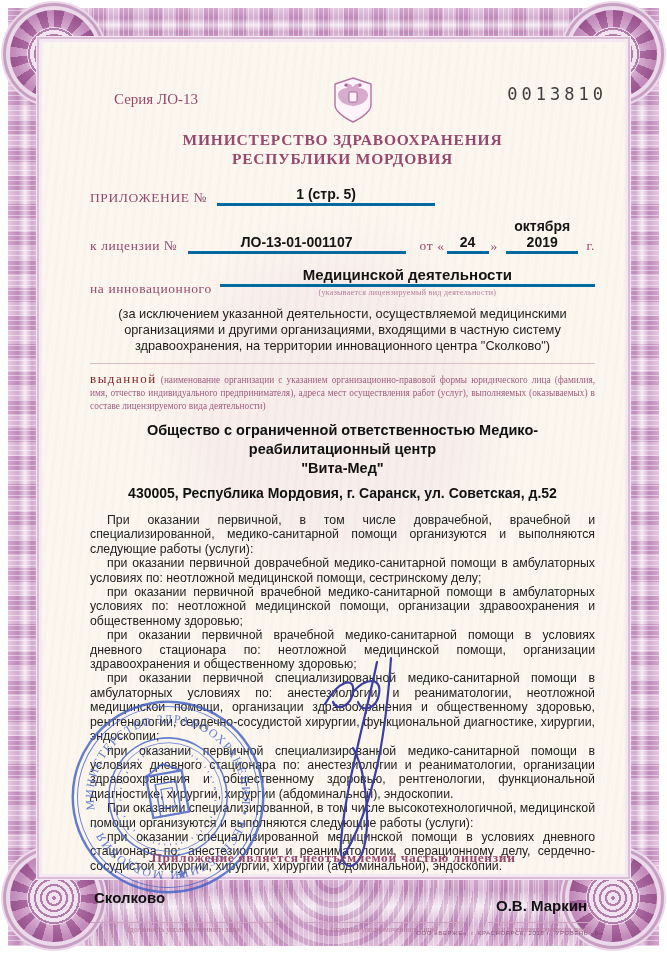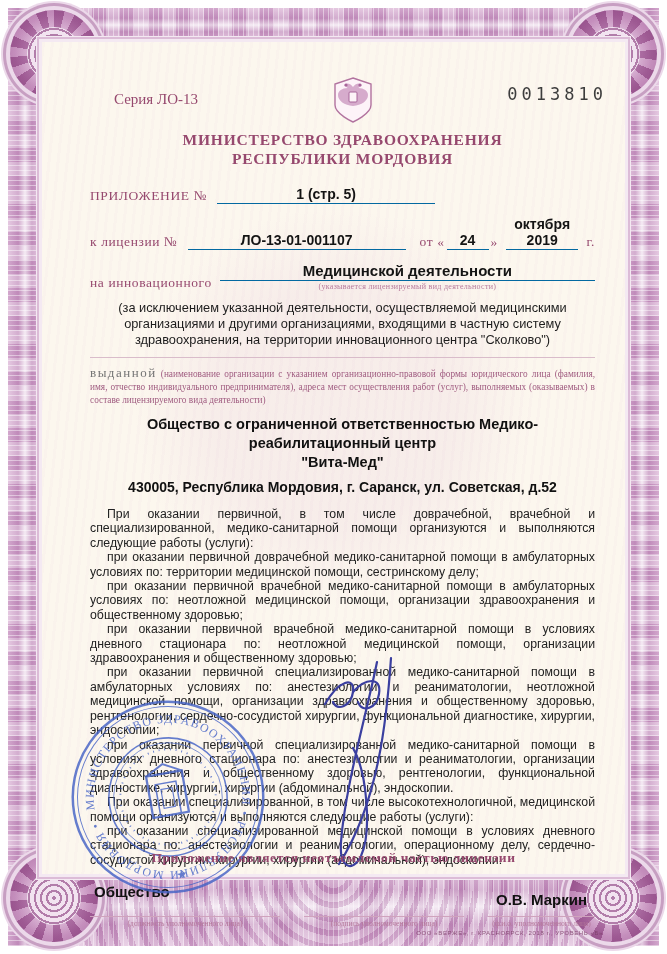--- a/index.html
+++ b/index.html
@@ -53,37 +53,37 @@
   .doc-number{margin-top:8px;margin-right:-12px;font-family:"DejaVu Sans Mono",monospace;
     font-size:17px;letter-spacing:4px;color:#3d3d3d;}
   .title{margin-top:4px;text-align:center;font-family:"Liberation Serif",serif;font-weight:bold;
     font-size:15.5px;line-height:19px;letter-spacing:.8px;color:#96486e;}
   
   .form-row{display:flex;align-items:flex-end;font-family:"Liberation Serif",serif;
     font-size:13.5px;color:#96486e;letter-spacing:.6px;}
   .row-appendix{margin-top:18px;}
   .row-license{margin-top:12px;}
   .row-activity{margin-top:12px;}
-  .fill{border-bottom:1px solid #0369a1;text-align:center;font-family:"Liberation Sans",sans-serif;
+  .fill{border-bottom:3px solid #0369a1;text-align:center;font-family:"Liberation Sans",sans-serif;
     font-weight:bold;color:#141414;font-size:14px;letter-spacing:0;padding-bottom:1px;}
   .fill-appendix{flex:0 0 218px;margin-left:10px;}
   .fill-license{flex:0 0 218px;margin-left:10px;}
   .fill-day{flex:0 0 42px;margin:0 2px;}
   .fill-date{flex:1;margin:0 8px;}
   .date-prefix{margin-left:14px;white-space:nowrap;}
   .year-suffix{white-space:nowrap;}
   .activity-fill-wrap{flex:1;margin-left:8px;display:flex;flex-direction:column;}
   .fill-activity{font-size:15px;}
   .fill-caption{margin-top:1px;text-align:center;font-family:"Liberation Serif",serif;
     font-size:8px;letter-spacing:.3px;color:#b5789a;}
   .exception{margin-top:9px;text-align:center;font-size:12.8px;line-height:16px;color:#1d1d1d;}
   .divider{margin-top:9px;border:0;border-top:1px solid #d9bcca;height:0;}
   .issued{margin:4px 0 0 0;text-align:justify;font-family:"Liberation Serif",serif;
     font-size:9.3px;line-height:13px;color:#a05c80;}
-  .issued-label{font-size:13px;letter-spacing:1.5px;color:#737373;}
+  .issued-label{font-size:13px;letter-spacing:1.5px;color:#7f1d1d;}
   .org{margin-top:8px;text-align:center;font-weight:bold;font-size:14.5px;line-height:19px;color:#111;}
   .address{margin-top:7px;text-align:center;font-weight:bold;font-size:14px;color:#111;}
   .body-text{margin-top:12px;text-align:justify;font-size:12.3px;line-height:14.4px;color:#222;}
   .body-text p{margin:0;text-indent:17px;}
   
   .sig-row{display:flex;align-items:flex-end;margin-top:16px;}
   .sig-col{display:flex;flex-direction:column;}
   .sig-col-pos{flex:0 0 190px;}
   .sig-col-sign{flex:0 0 160px;margin-left:24px;}
   .sig-col-name{flex:1;margin-left:24px;}
@@ -170,32 +170,32 @@
 
       <div class="org">
         <div>Общество с ограниченной ответственностью Медико-реабилитационный центр</div>
         <div>"Вита-Мед"</div>
       </div>
 
       <div class="address">430005, Республика Мордовия, г. Саранск, ул. Советская, д.52</div>
 
       <div class="body-text">
         <p>При оказании первичной, в том числе доврачебной, врачебной и специализированной, медико-санитарной помощи организуются и выполняются следующие работы (услуги):</p>
-        <p>при оказании первичной доврачебной медико-санитарной помощи в амбулаторных условиях по: территории медицинской помощи, сестринскому делу;</p>
+        <p>при оказании первичной доврачебной медико-санитарной помощи в амбулаторных условиях по: неотложной медицинской помощи, сестринскому делу;</p>
         <p>при оказании первичной врачебной медико-санитарной помощи в амбулаторных условиях по: неотложной медицинской помощи, организации здравоохранения и общественному здоровью;</p>
         <p>при оказании первичной врачебной медико-санитарной помощи в условиях дневного стационара по: неотложной медицинской помощи, организации здравоохранения и общественному здоровью;</p>
         <p>при оказании первичной специализированной медико-санитарной помощи в амбулаторных условиях по: анестезиологии и реаниматологии, неотложной медицинской помощи, организации здравоохранения и общественному здоровью, рентгенологии, сердечно-сосудистой хирургии, функциональной диагностике, хирургии, эндоскопии;</p>
         <p>при оказании первичной специализированной медико-санитарной помощи в условиях дневного стационара по: анестезиологии и реаниматологии, организации здравоохранения и общественному здоровью, рентгенологии, функциональной диагностике, хирургии, хирургии (абдоминальной), эндоскопии.</p>
         <p>При оказании специализированной, в том числе высокотехнологичной, медицинской помощи организуются и выполняются следующие работы (услуги):</p>
         <p>при оказании специализированной медицинской помощи в условиях дневного стационара по: анестезиологии и реаниматологии, операционному делу, сердечно-сосудистой хирургии, хирургии, хирургии (абдоминальной), эндоскопии.</p>
       </div>
 
       <div class="sig-row">
         <div class="sig-col sig-col-pos">
-          <div class="sig-label sig-label-pos">Общество</div>
+          <div class="sig-label sig-label-pos">Сколково</div>
           <div class="sig-line"></div>
           <div class="sig-caption">(должность уполномоченного лица)</div>
         </div>
         <div class="sig-col sig-col-sign">
           <div class="sig-line"></div>
           <div class="sig-caption">(подпись уполномоченного лица)</div>
         </div>
         <div class="sig-col sig-col-name">
           <div class="sig-label sig-label-name">О.В. Маркин</div>
           <div class="sig-line"></div>

